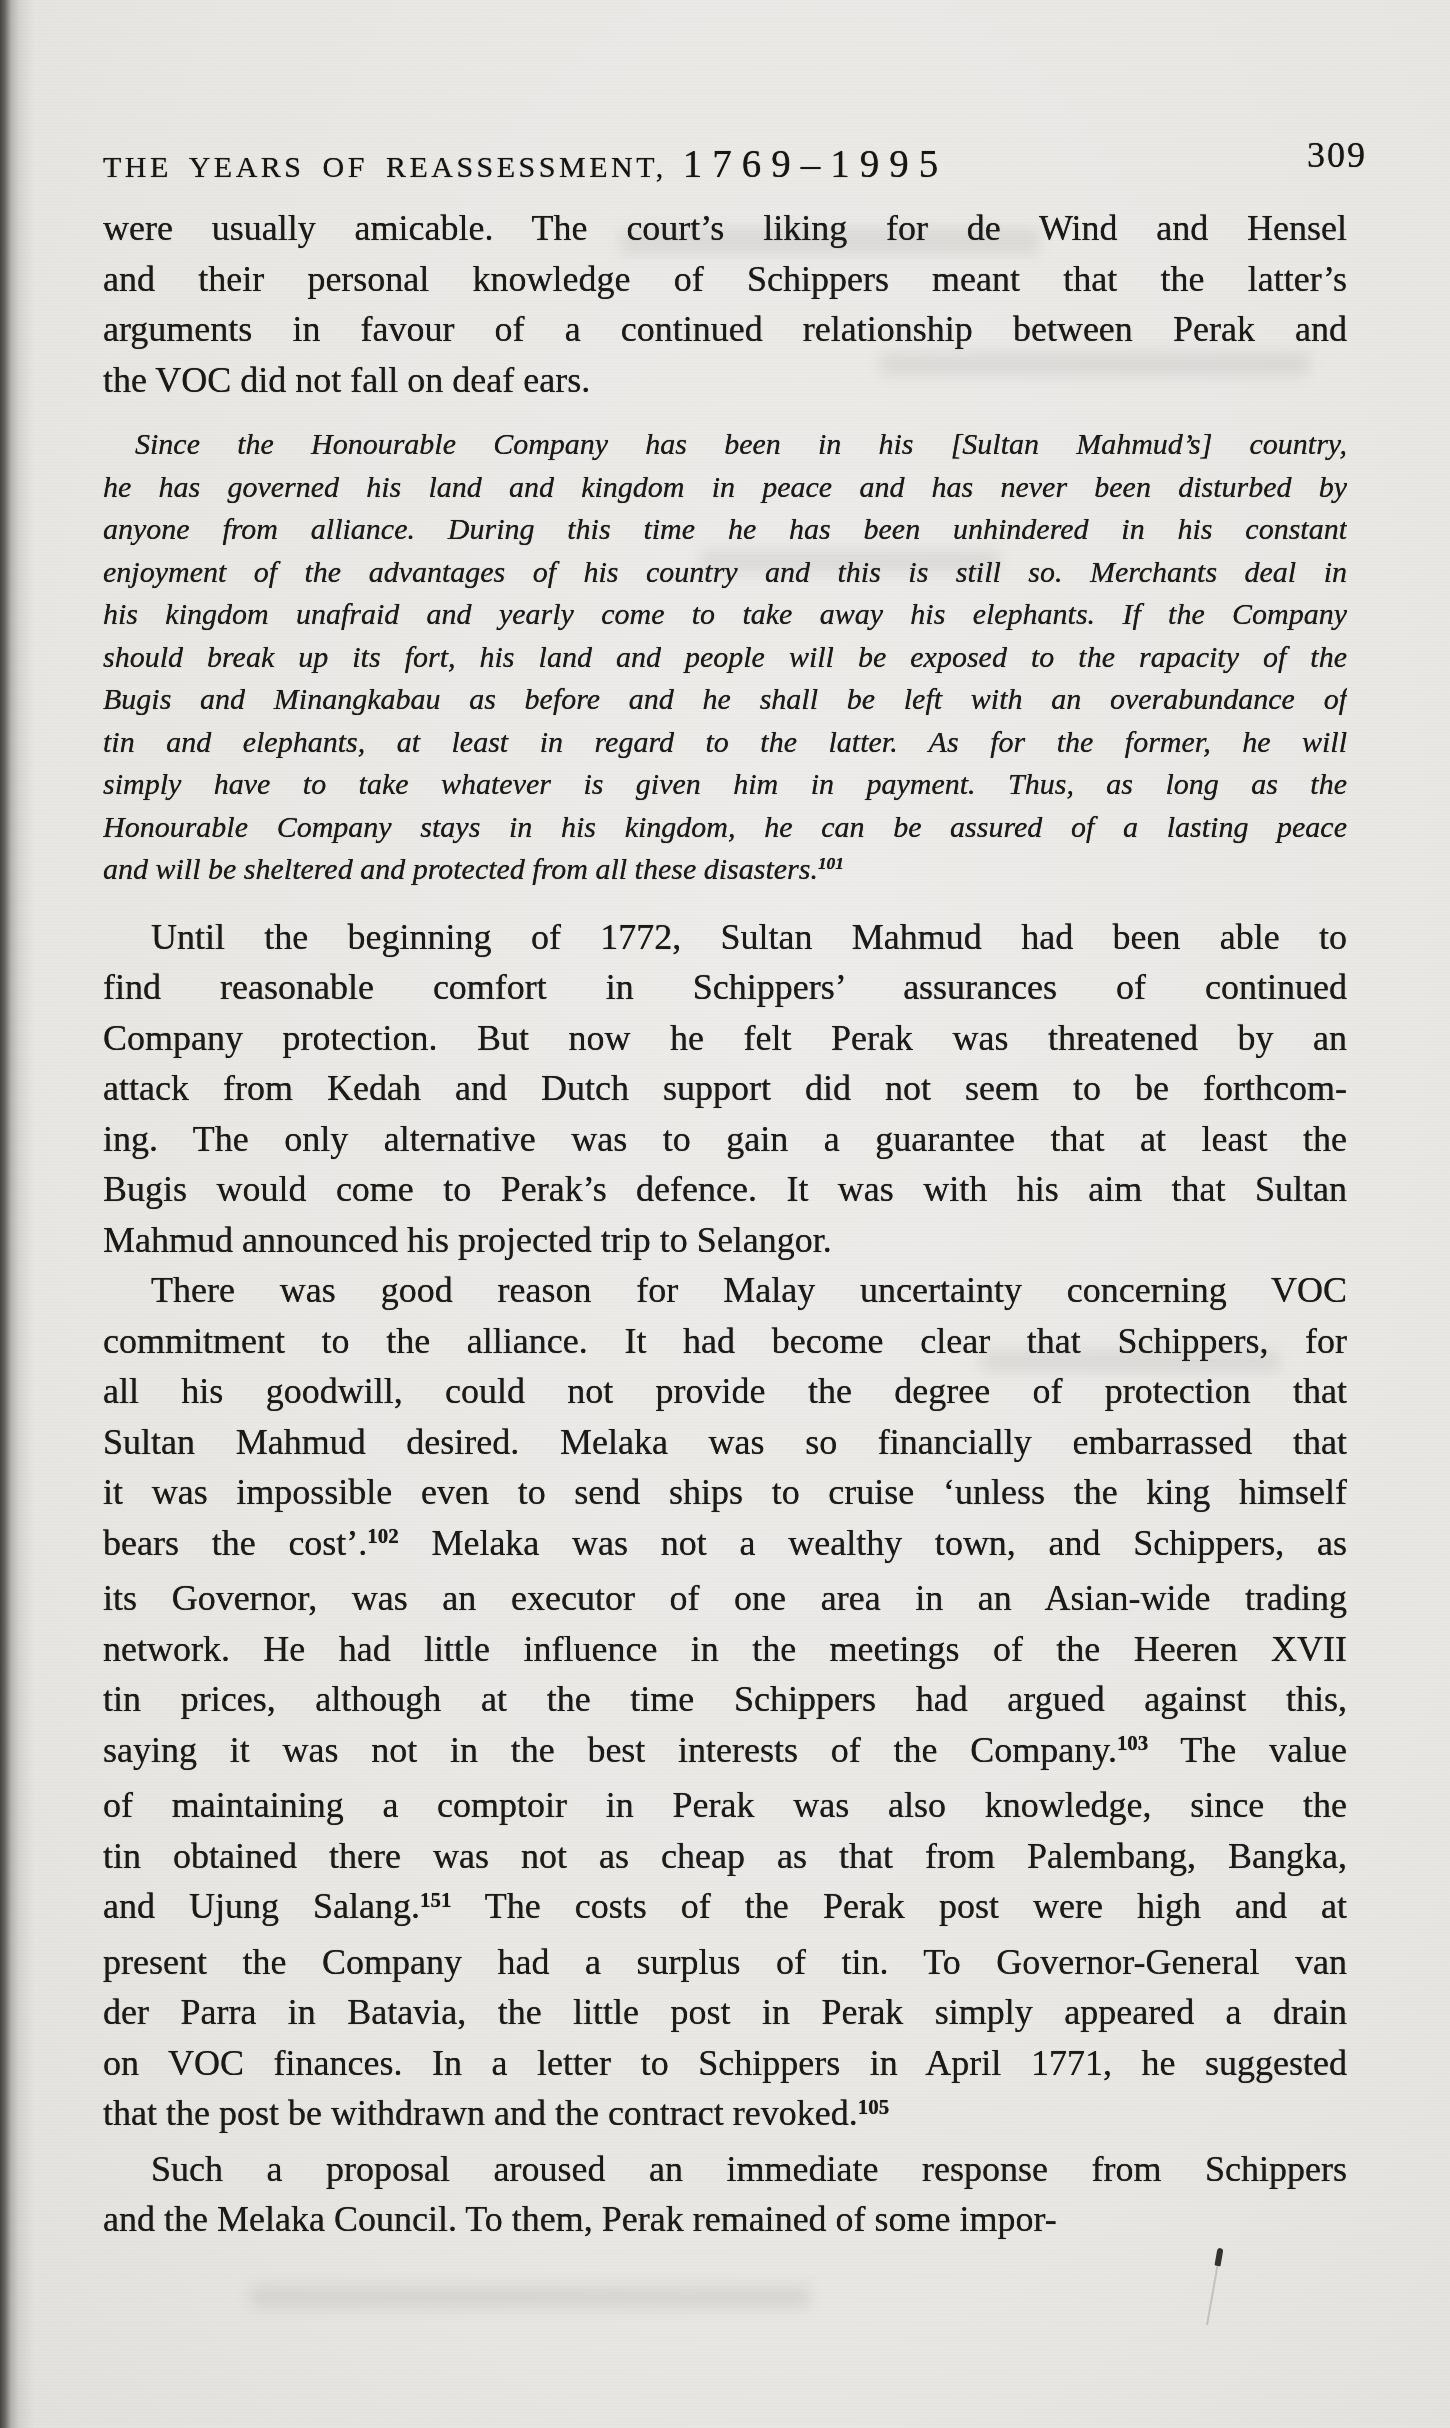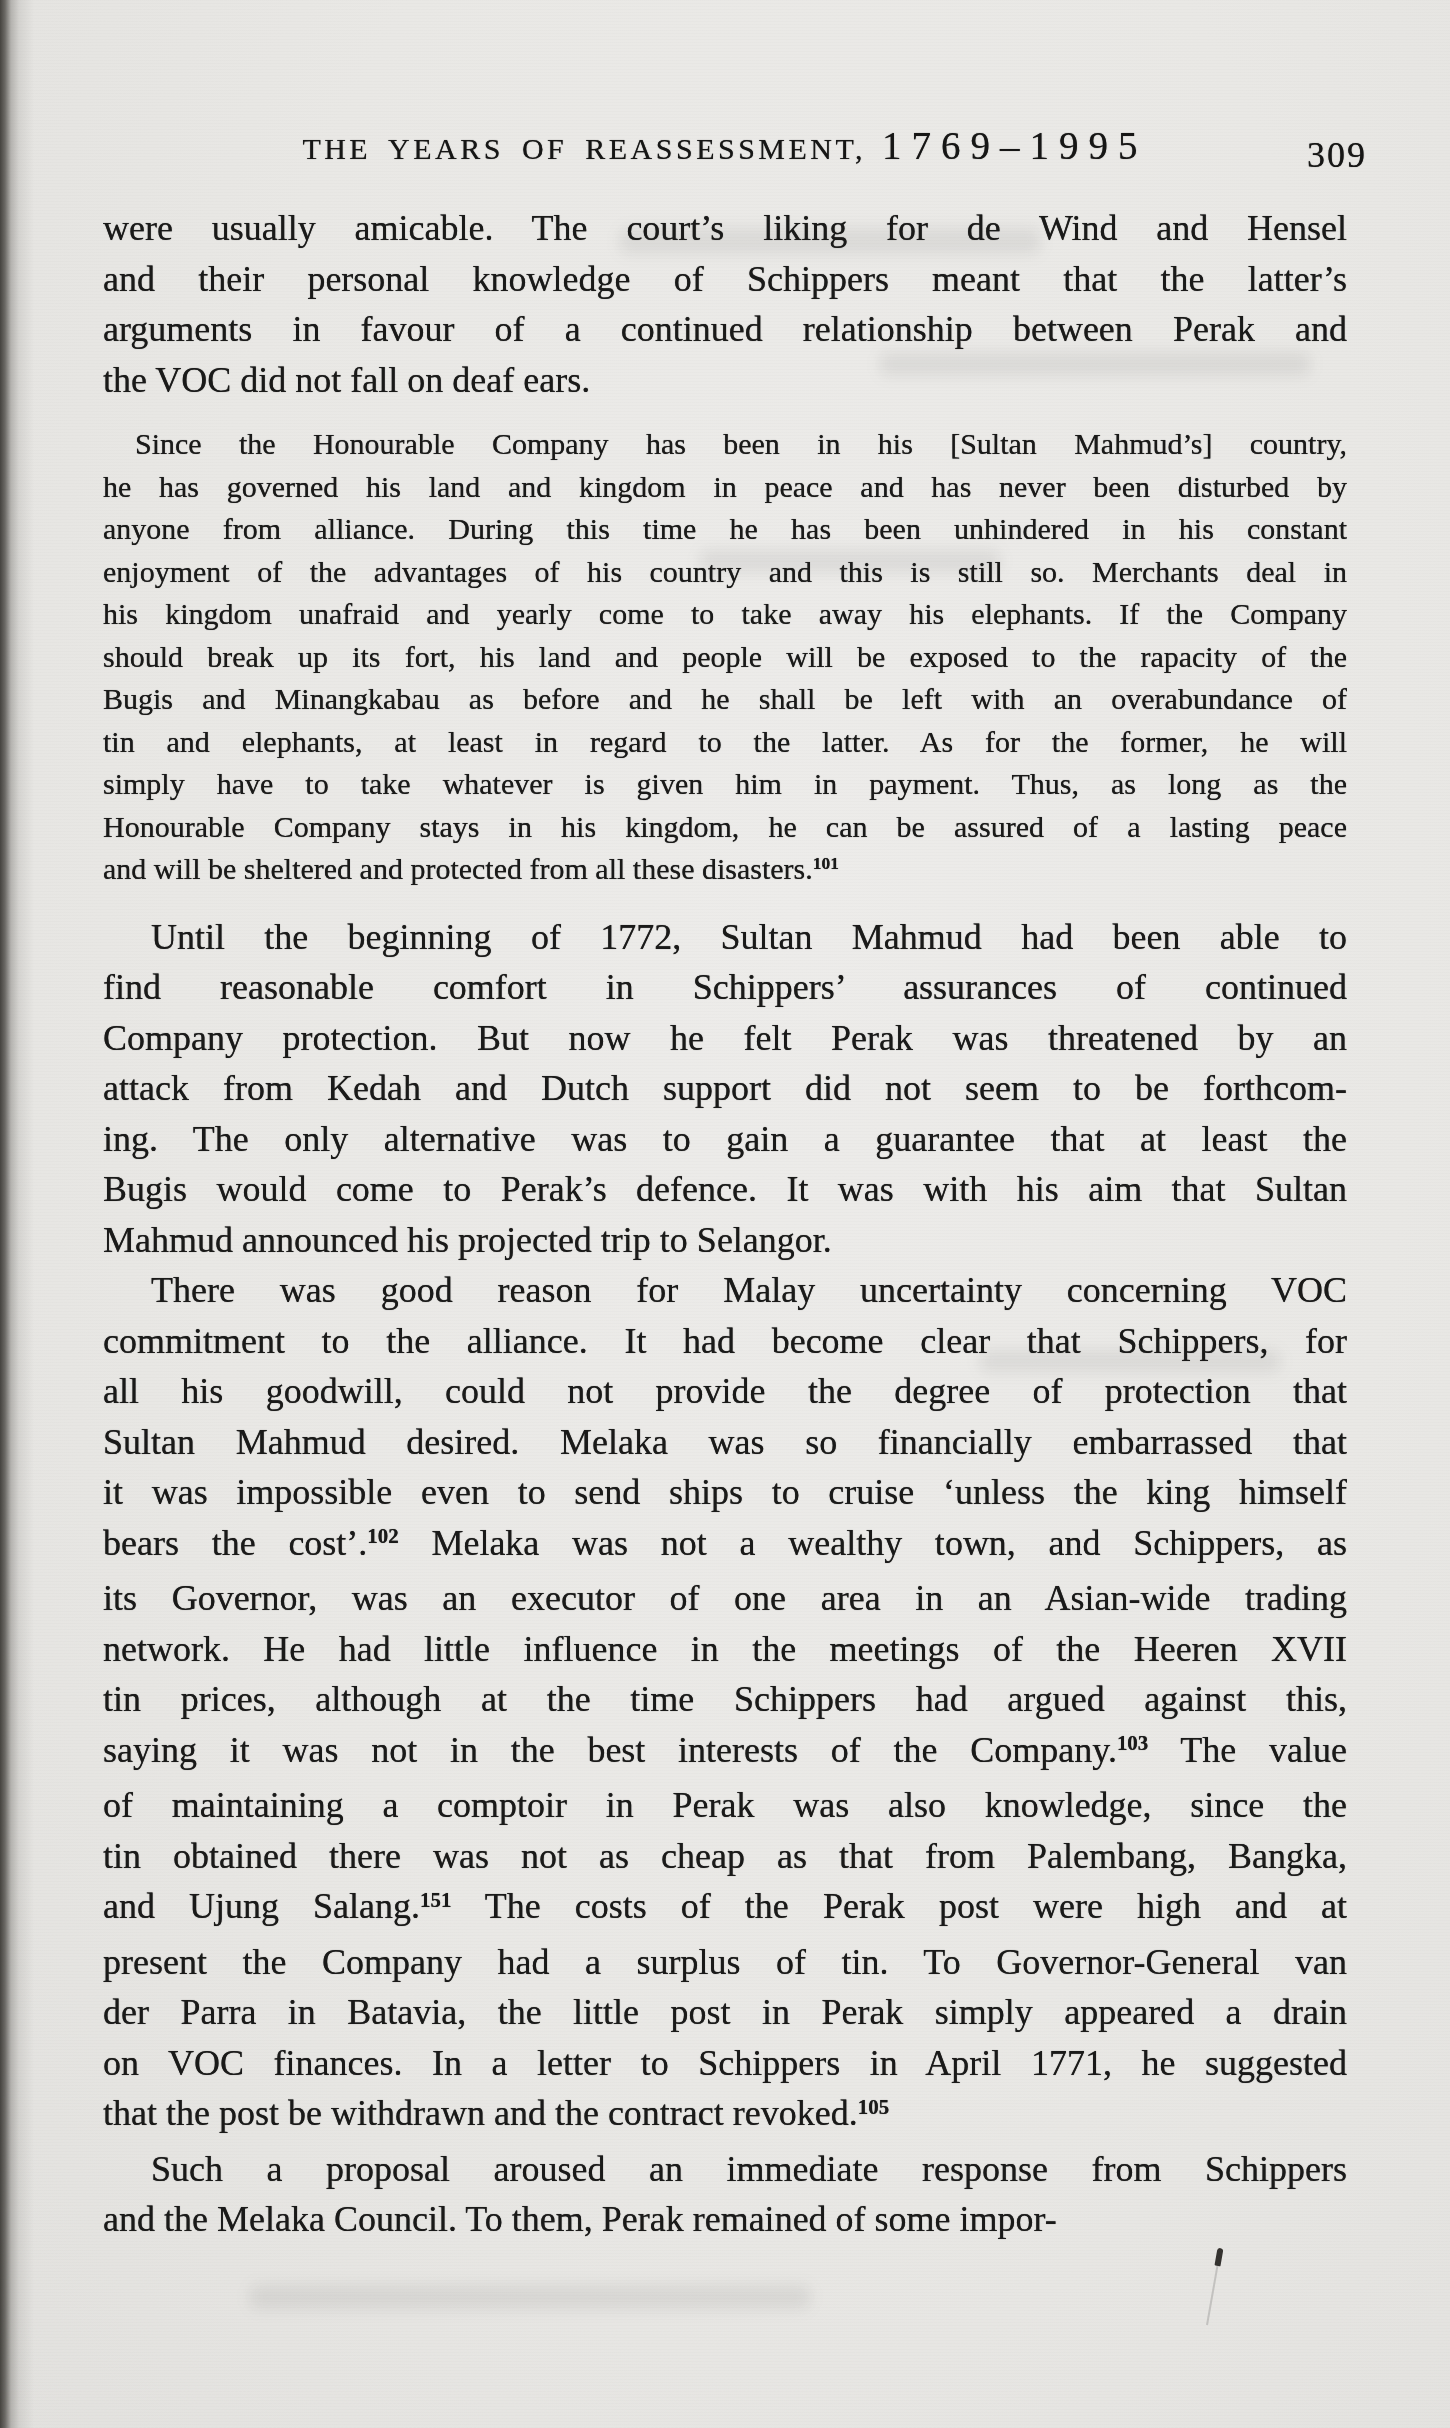--- a/index.html
+++ b/index.html
@@ -18,22 +18,22 @@
   
   .edge-left {
     position: absolute; left: 0; top: 0; bottom: 0; width: 34px;
     background: linear-gradient(to right,
       #45433f 0px, #6b6965 5px, rgba(140,138,134,0.55) 11px,
       rgba(150,148,144,0.22) 19px, rgba(150,148,144,0) 34px);
     pointer-events: none;
   }
   
   .running-head {
-    position: absolute; left: 103px; width: 1244px; top: 123px; height: 52px;
-    display: flex; justify-content: center; align-items: baseline;
+    position: absolute; left: 103px; width: 1244px; top: 141px; height: 52px;
+    display: flex; align-items: baseline;
   }
   .head-caps {
     font-size: 30px; letter-spacing: 3.5px; word-spacing: 7px;
     color: #161615; text-shadow: 0 0 0.8px rgba(20,20,20,0.8);
     white-space: nowrap;
   }
   .head-years {
     font-size: 39px; letter-spacing: 10px; margin-left: 16px;
     color: #161615; text-shadow: 0 0 0.8px rgba(20,20,20,0.8);
     white-space: nowrap;
@@ -42,21 +42,21 @@
     position: absolute; right: 83px; top: 134px;
     font-size: 36px; letter-spacing: 2px;
     color: #161615; text-shadow: 0 0 0.8px rgba(20,20,20,0.8);
   }
   
   .text-block {
     position: absolute; left: 103px; top: 203px; width: 1244px;
   }
   .para { margin: 0; }
   .para.body { font-size: 36px; line-height: 50.5px; }
-  .para.quote { font-size: 30px; line-height: 42.5px; margin-top: 18px; margin-bottom: 17px; }
+  .para.quote { font-size: 30px; line-height: 42.5px; margin-top: 18px; margin-bottom: 17px; font-style: italic; }
   .line {
     display: block;
     text-align: justify;
     text-align-last: justify;
     overflow: hidden;
     text-shadow: 0 0 0.7px rgba(15,15,15,0.85);
   }
   .line.last { text-align-last: left; }
   .para.indent .line:first-child { text-indent: 48px; }
   .para.quote.indent .line:first-child { text-indent: 32px; }

